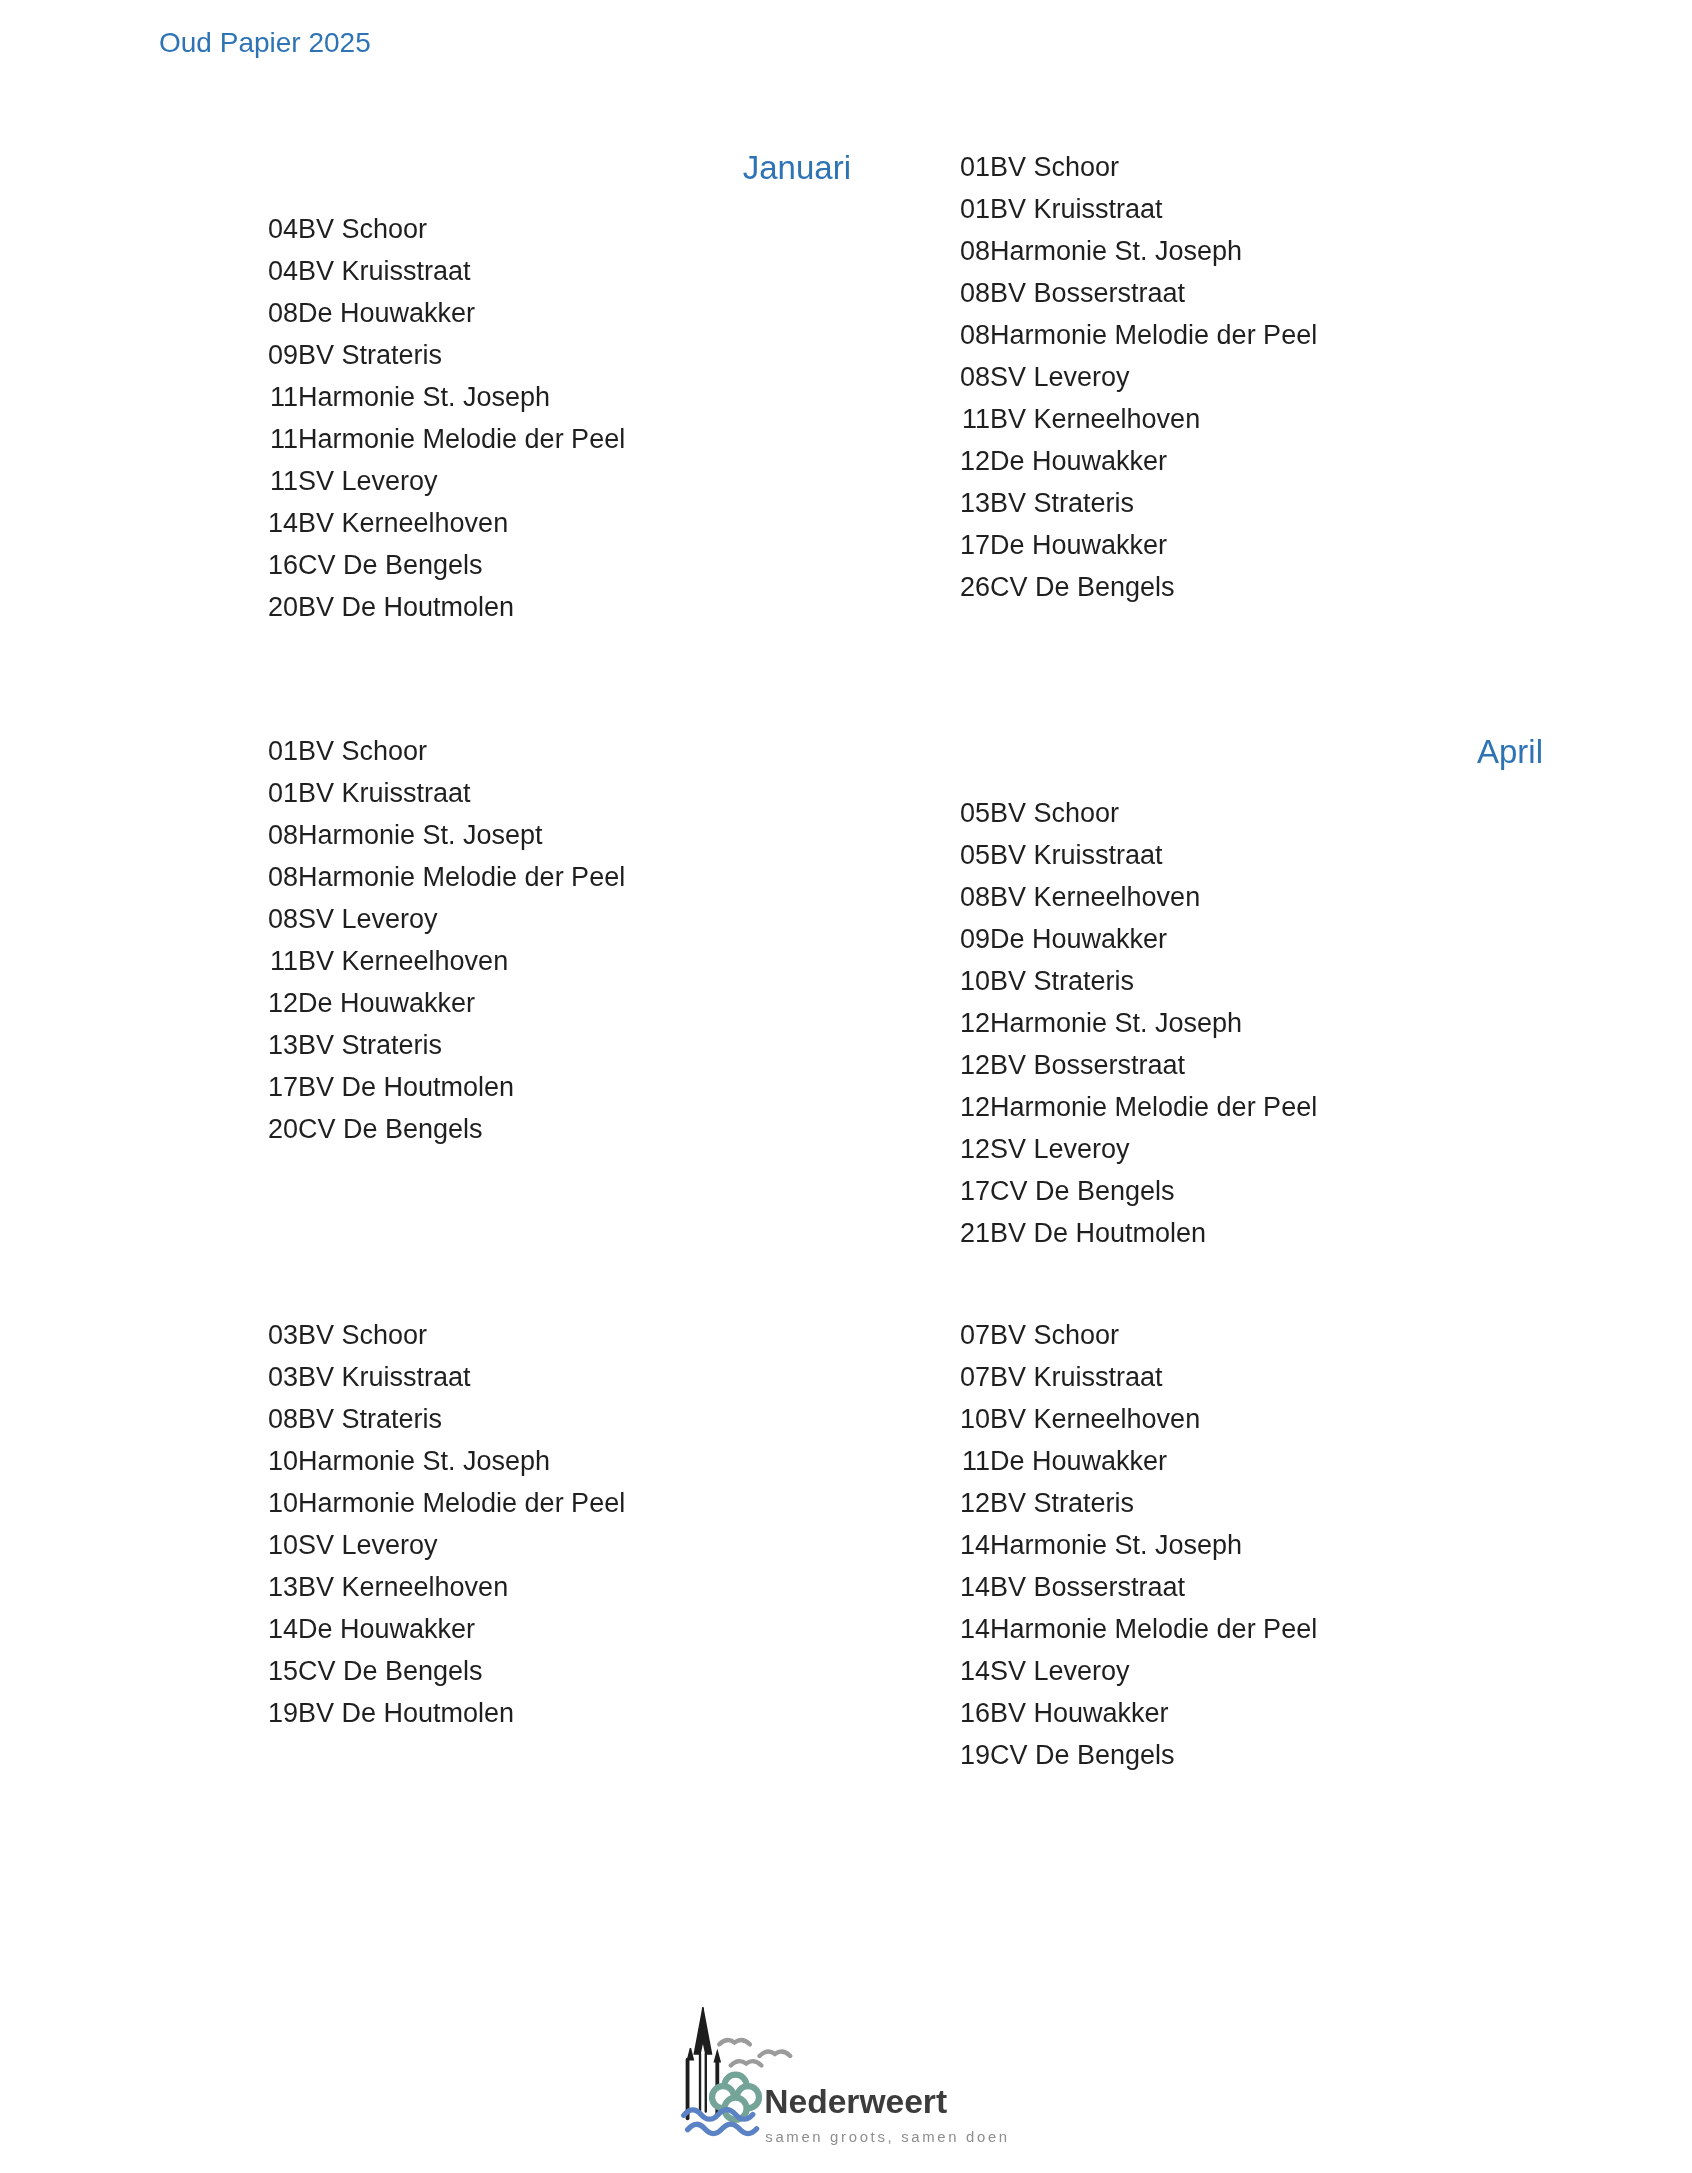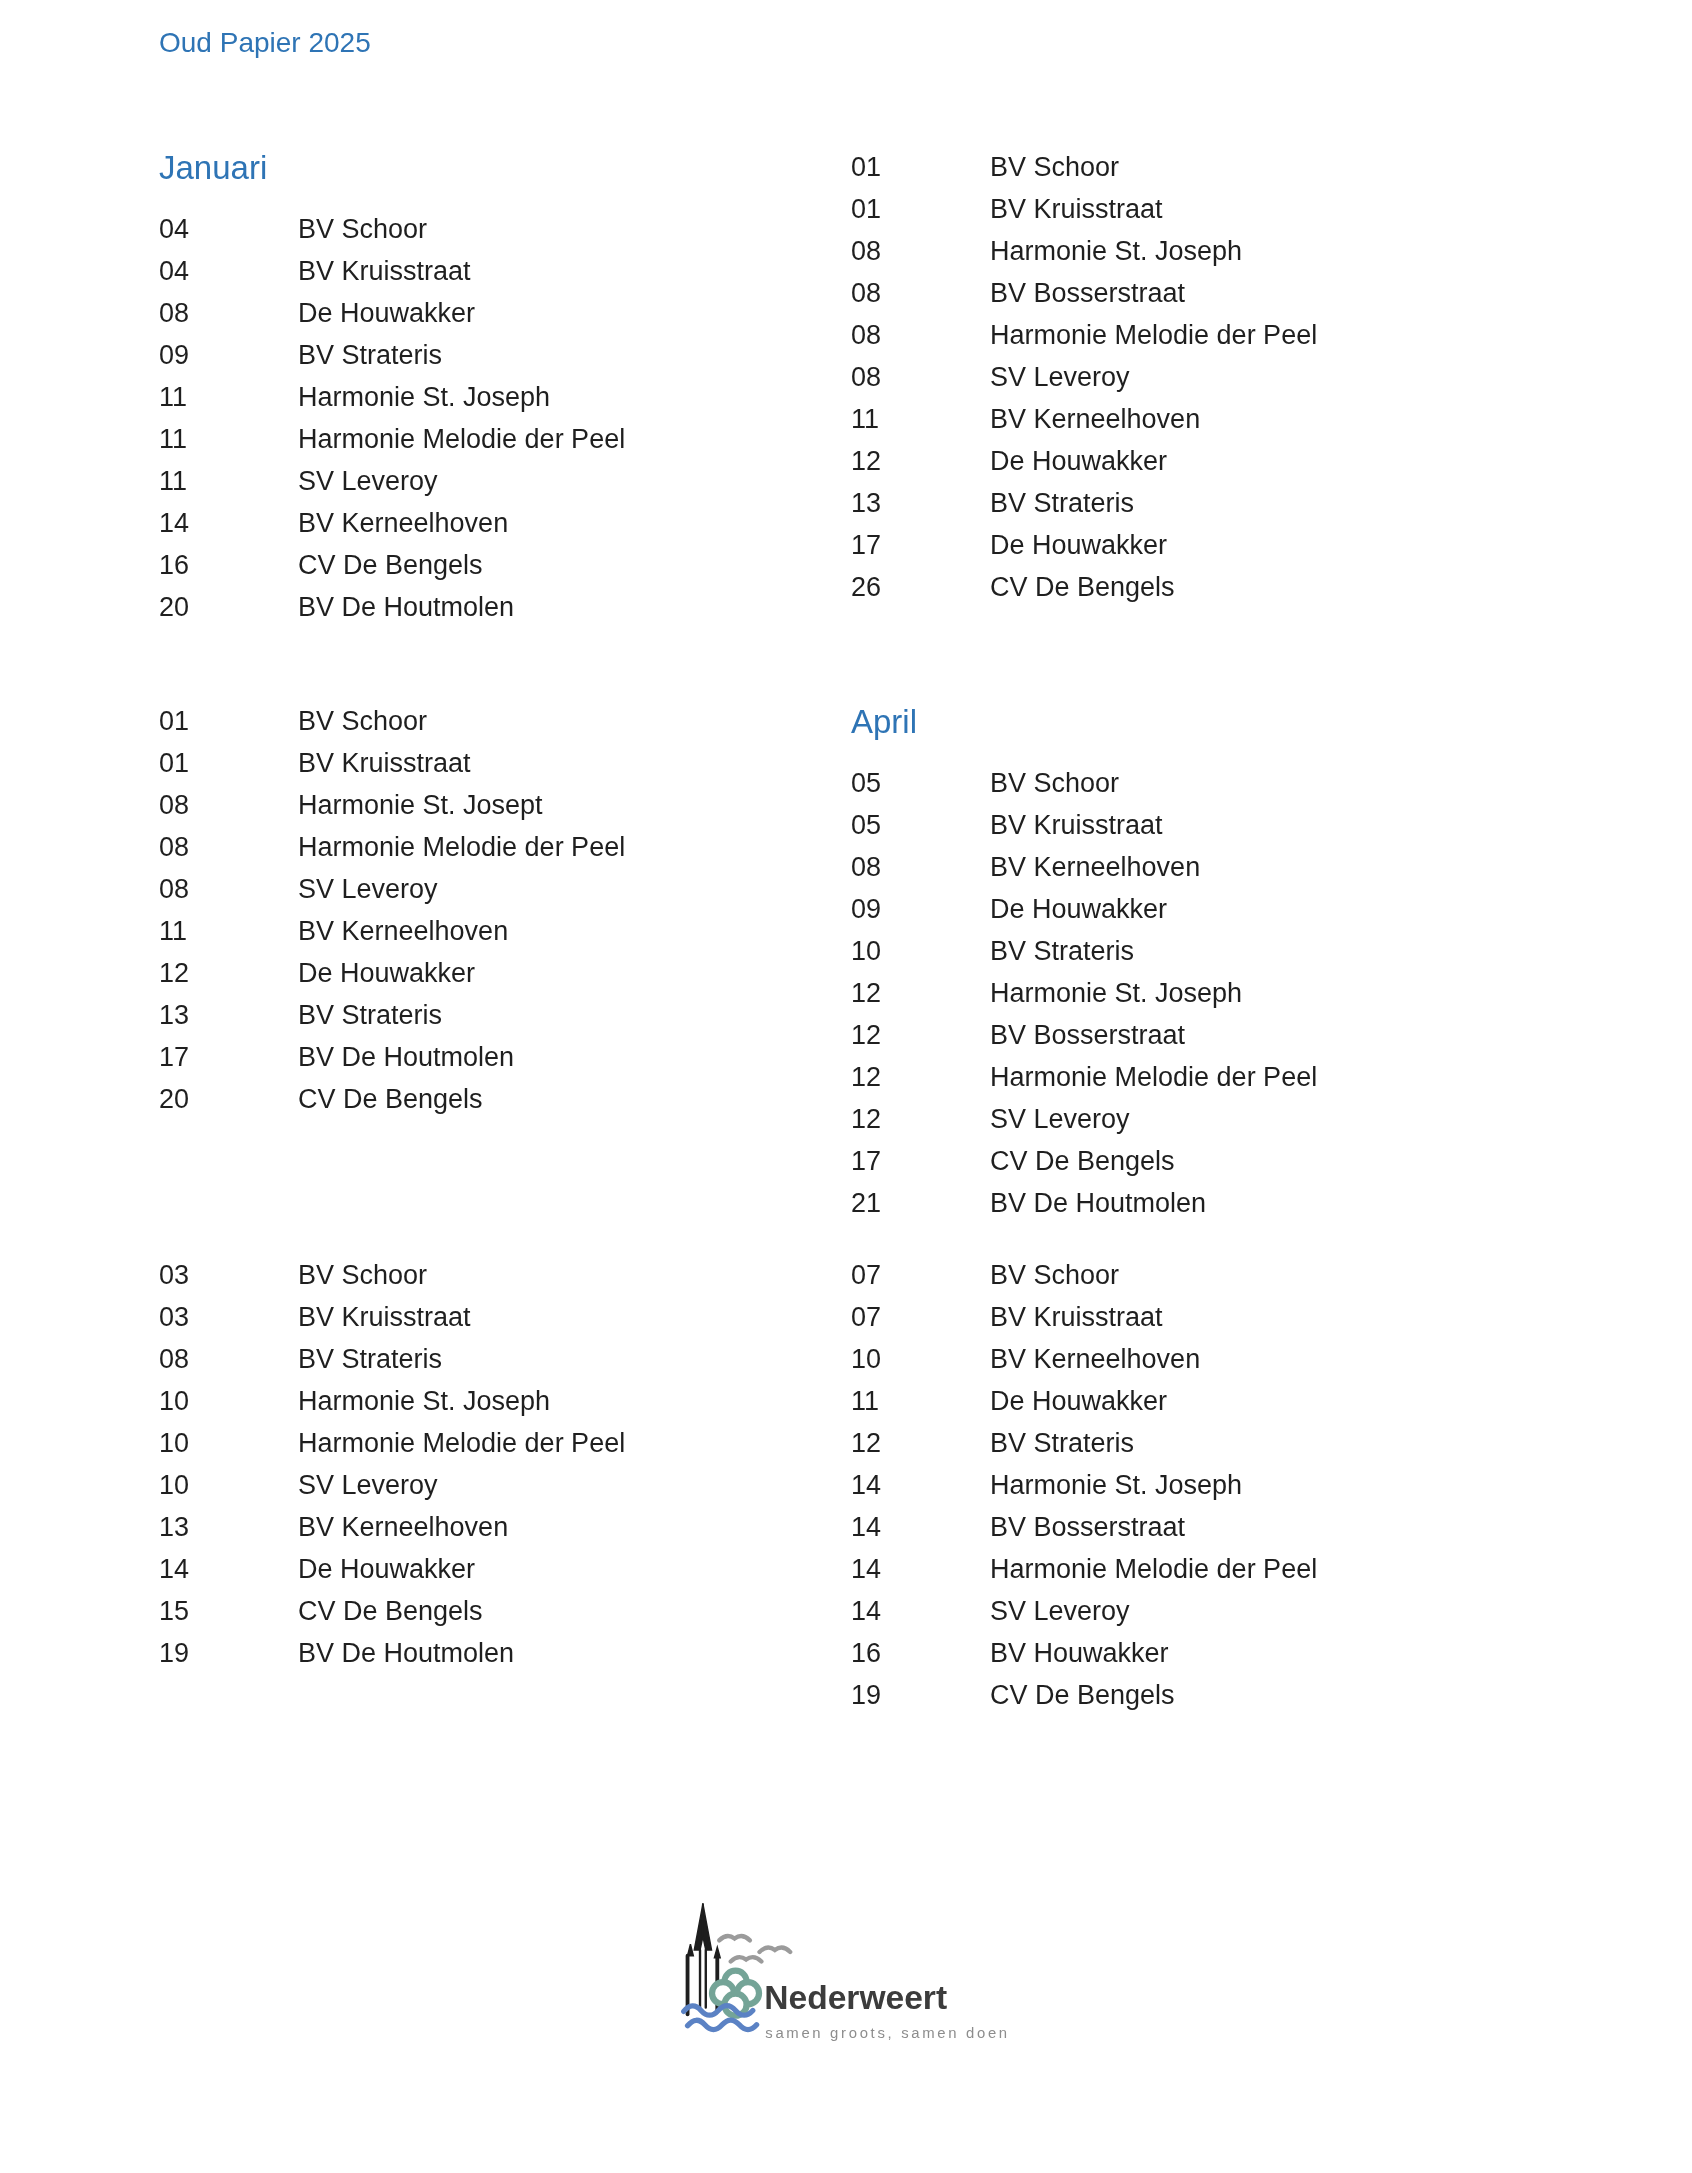--- a/index.html
+++ b/index.html
@@ -17,43 +17,44 @@
     font-size: 28px;
     line-height: 52px;
     font-weight: 400;
     color: #2E74B5;
   }
   .months-grid {
     margin: 77px 0 0 159px;
     display: grid;
     grid-template-columns: 692px 692px;
     grid-auto-rows: auto;
-    row-gap: 28px;
+    row-gap: 58px;
     align-items: start;
+    text-align: right;
   }
   .month-block { min-height: 526px; }
   .month-header {
     margin: 0 0 17.3px 0;
     font-size: 33px;
     line-height: 44px;
     font-weight: 400;
     color: #2E74B5;
   }
   .entry-row {
     display: flex;
     font-size: 27px;
     line-height: 42px;
     color: #1f1f1f;
   }
   .entry-day { width: 139px; flex-shrink: 0; }
   .entry-org { white-space: nowrap; }
   .logo {
     position: absolute;
     left: 677px;
-    top: 1894px;
+    top: 1998px;
     width: 331px;
     height: 159px;
   }
   .logo svg { display: block; }
   .logo-org-name {
     font-family: "Liberation Sans", sans-serif;
     font-weight: 700;
     font-size: 35px;
     fill: #3c3c3c;
   }

